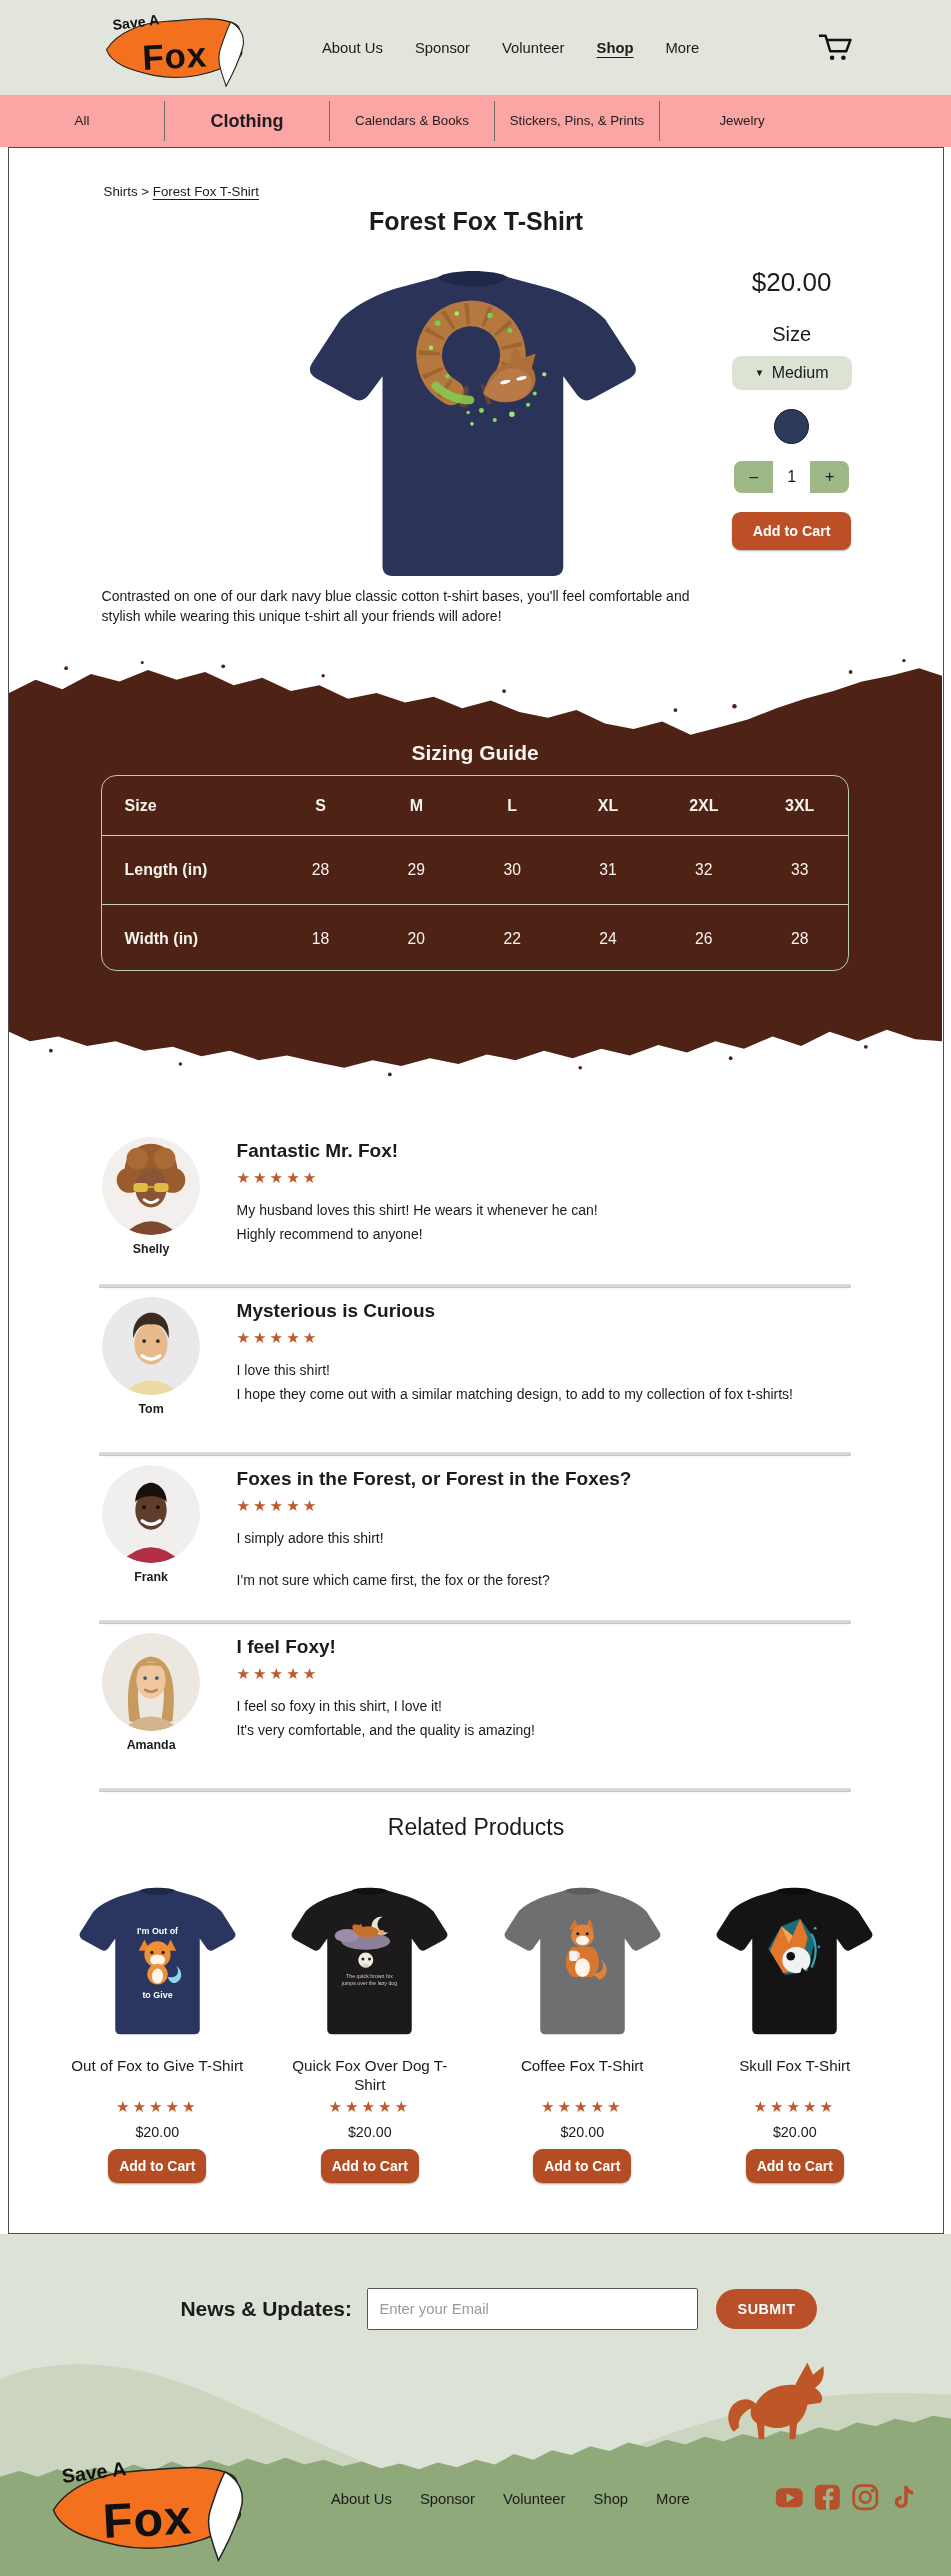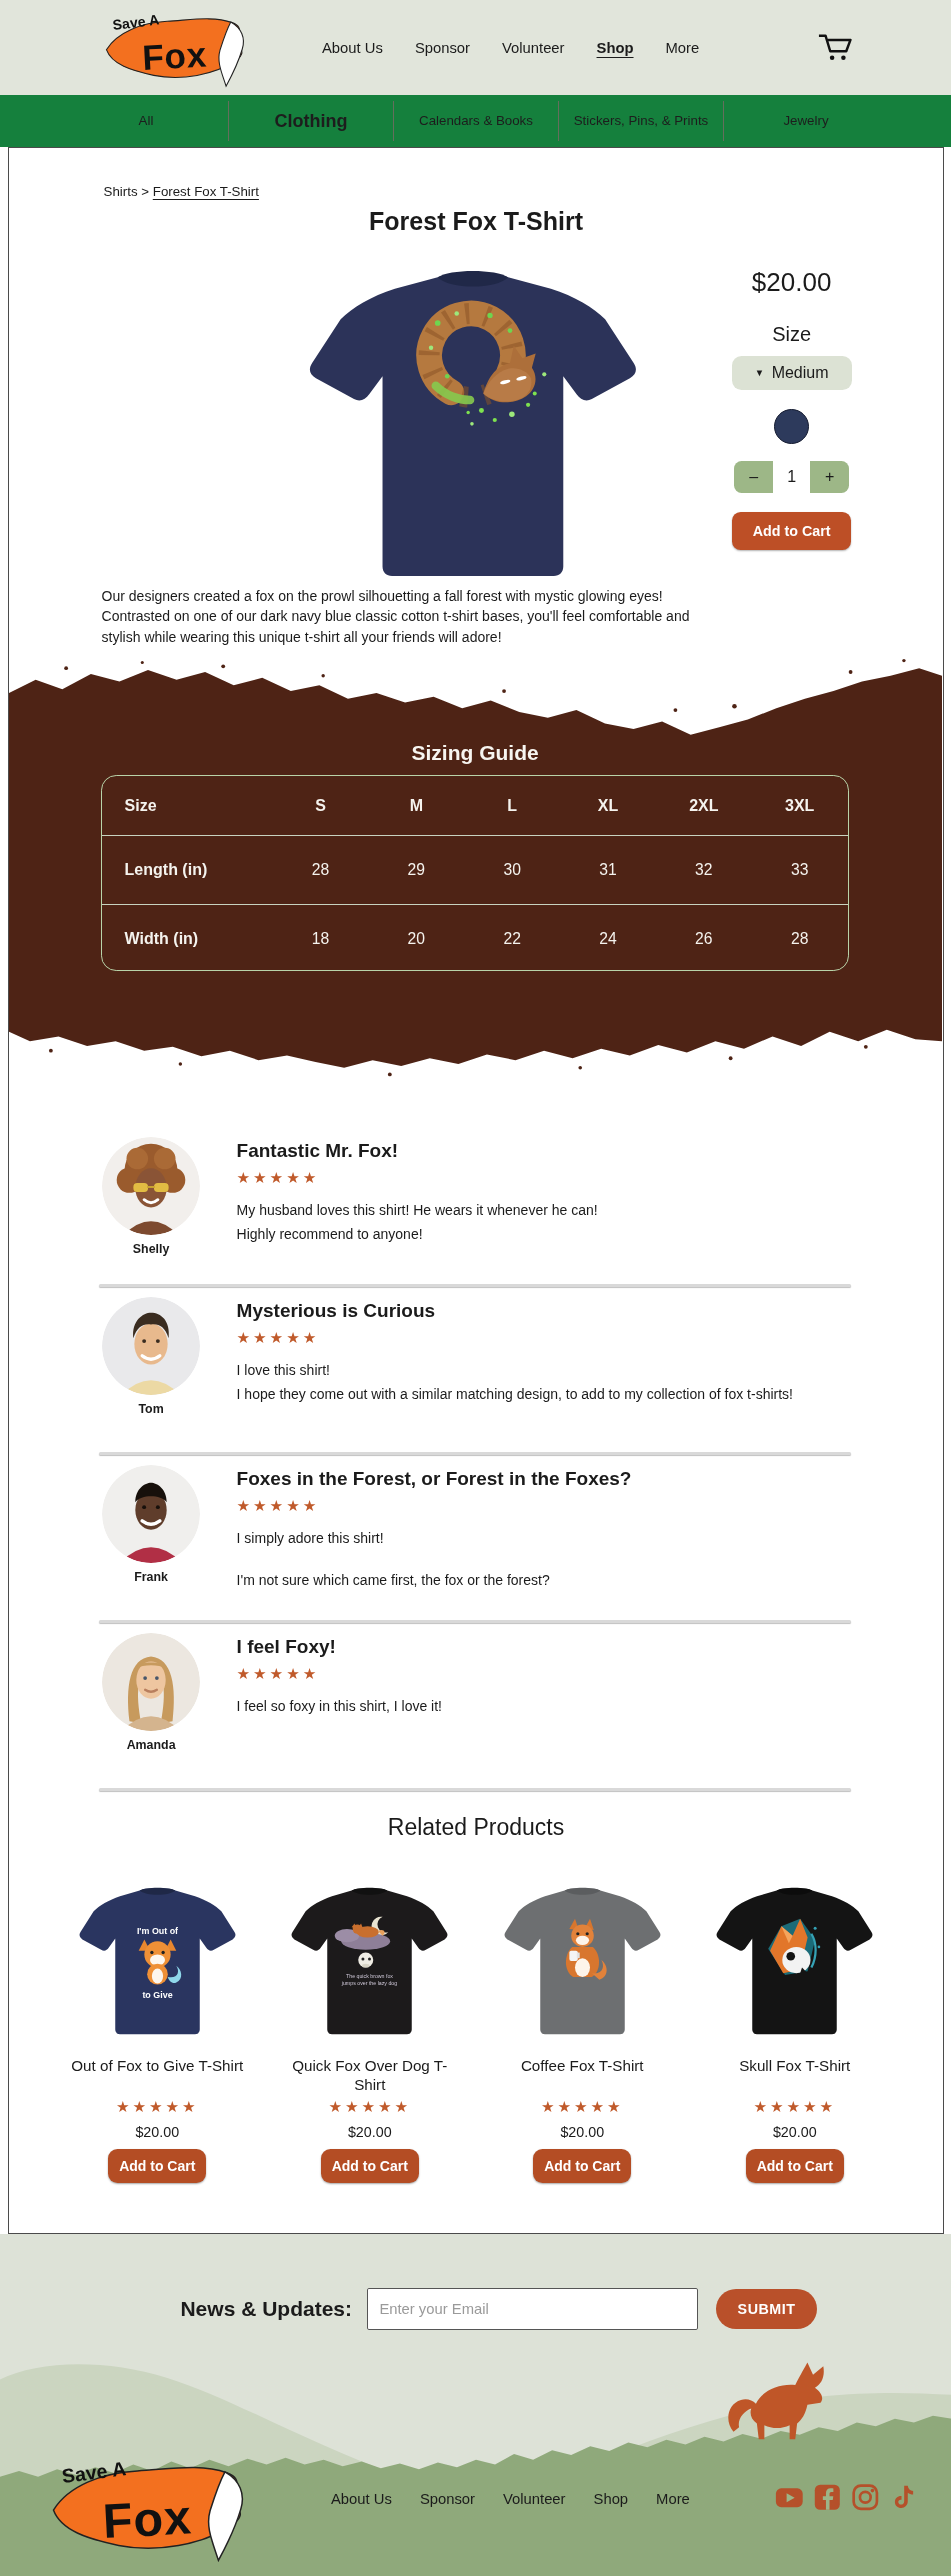--- a/index.html
+++ b/index.html
@@ -9,21 +9,21 @@
   }
   
   .header { height: 95px; background: #e1e5db; position: relative; }
   .logo { position: absolute; width: 169px; height: 88px; }
   .logo.hdr { left: 101px; top: 5.7px; }
   .main-nav { position: absolute; left: 322px; top: 0; height: 100%; display: flex; align-items: center; gap: 32px; font-size: 14.8px; }
   .main-nav .nav-item { cursor: pointer; white-space: nowrap; }
   .main-nav .nav-item.current { font-weight: bold; text-decoration: underline; text-underline-offset: 3.8px; }
   .cart-btn { position: absolute; right: 99px; top: 30.5px; width: 38px; height: 32px; cursor: pointer; }
   
-  .catnav { height: 52px; background: #15803d; display: flex; justify-content: center; align-items: center; }
+  .catnav { height: 52px; background: #fca5a5; display: flex; justify-content: flex-start; align-items: center; }
   .catnav .cat-item { width: 164px; text-align: center; font-size: 13.3px; line-height: 1.25; color: #1d1d1d; cursor: pointer; }
   .catnav .cat-item.active { font-size: 18px; font-weight: bold; }
   .catnav .cat-sep { width: 1px; height: 40px; background: #646e5c; }
   
   .panel { margin: 0 7.6px; height: 2087px; background: #fff; border: 1.9px solid #4b4b4b; position: relative; overflow: hidden; }
   .breadcrumb { position: absolute; left: 95px; top: 36px; font-size: 13.3px; }
   .breadcrumb .bc-current { text-decoration: underline; text-underline-offset: 2.9px; cursor: pointer; }
   .product-title { position: absolute; left: 0; top: 59px; width: 100%; text-align: center; font-size: 25px; font-weight: bold; }
   .hero { position: absolute; left: 286px; top: 112px; }
   .buybox { position: absolute; left: 723px; top: 119px; width: 120px; text-align: center; }
@@ -174,21 +174,20 @@
     <div class="swatch"></div>
     <div class="stepper">
       <button class="step-btn">–</button>
       <div class="step-val">1</div>
       <button class="step-btn">+</button>
     </div>
     <button class="add-cart-main">Add to Cart</button>
   </div>
 
   <div class="description">
-    <div>Our designers created a fox on the prowl silhouetting a fall forest with mystic glowing eyes!</div>
     <div>Contrasted on one of our dark navy blue classic cotton t-shirt bases, you'll feel comfortable and</div>
     <div>stylish while wearing this unique t-shirt all your friends will adore!</div>
   </div>
 
   <div class="band">
     <svg class="torn" viewBox="0 0 980 452" preserveAspectRatio="none">
       <path fill="#4e2315" d="M0,42 L28,28 L56,38 L86,22 L116,30 L146,18 L176,28 L206,20 L236,34 L266,26 L296,40 L326,34 L356,48 L386,42 L416,52 L446,46 L476,58 L506,50 L536,62 L566,68 L596,60 L626,74 L656,80 L686,72 L716,86 L746,78 L776,70 L806,58 L836,48 L866,40 L896,30 L926,24 L956,16 L980,24
         L980,408 L952,406 L922,396 L892,408 L862,398 L832,413 L802,403 L772,416 L742,408 L712,420 L682,412 L652,423 L622,416 L592,426 L562,418 L532,428 L502,422 L472,432 L442,426 L412,434 L382,428 L352,436 L322,430 L292,423 L262,428 L232,418 L202,424 L172,414 L142,418 L112,408 L82,413 L52,403 L22,408 L0,398 Z"></path>
       <g fill="#4e2315">
         <circle cx="60" cy="16" r="2"></circle>
@@ -352,20 +351,21 @@
             <path d="M44,58 Q50,62 56,58" stroke="#b97f5e" stroke-width="2.4" fill="none" stroke-linecap="round"></path>
             <path d="M20,100 Q50,70 80,100 Z" fill="#d4b48e"></path>
           </g>
         </svg>
         <div class="reviewer-name">Amanda</div>
       </div>
       <div class="content">
         <div class="rev-title">I feel Foxy!</div>
         <div class="stars">★★★★★</div>
         <div class="rev-line first">I feel so foxy in this shirt, I love it!</div>
+        <div class="rev-line">It's very comfortable, and the quality is amazing!</div>
       </div>
       <div class="divider"></div>
     </div>
   </div>
 
   <h2 class="related-title">Related Products</h2>
   <div class="related-row">
 
     <div class="rel-card">
       <svg width="169" height="164" viewBox="0 0 180 170">

